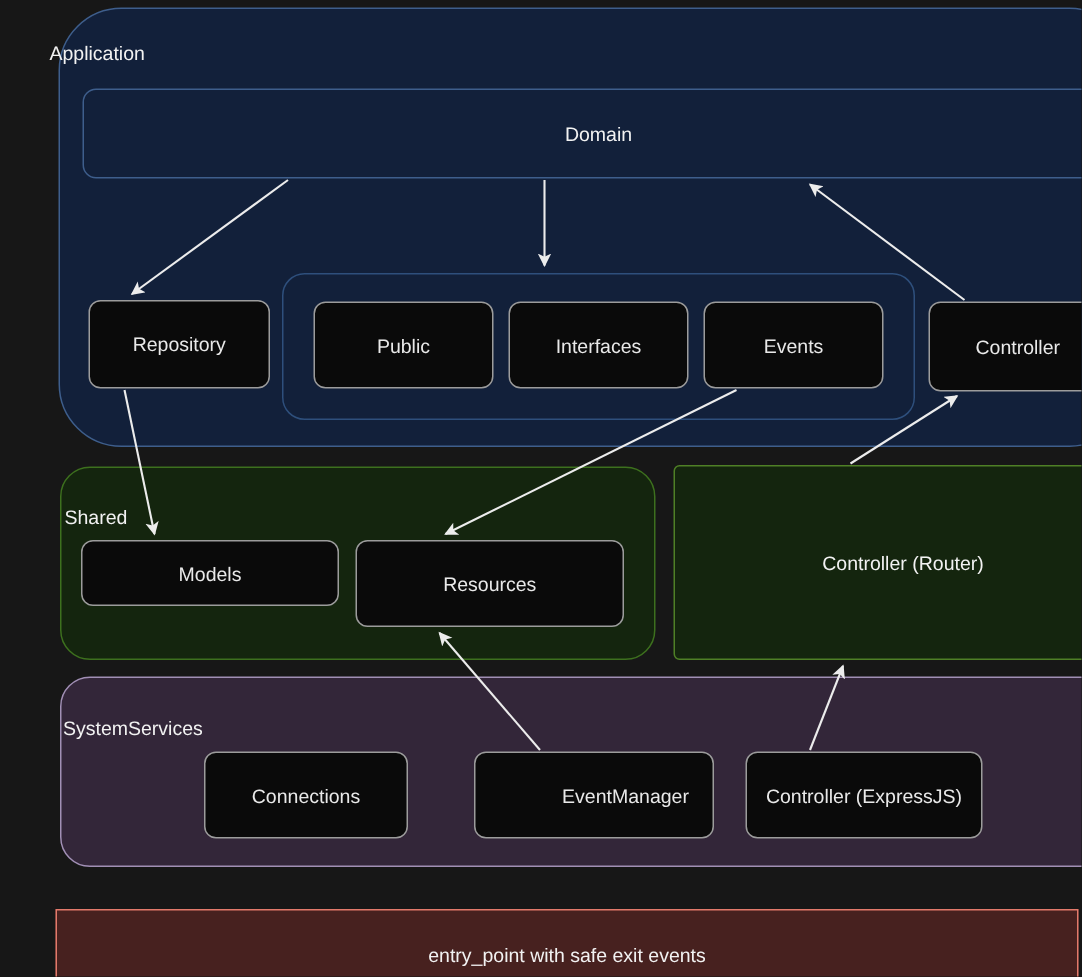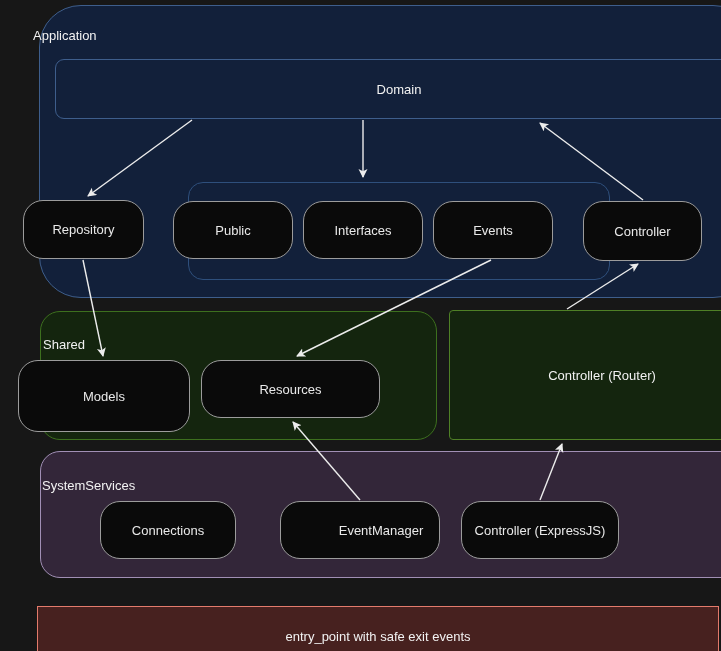--- a/index.html
+++ b/index.html
@@ -41,31 +41,31 @@
     background:var(--services-fill,#332639); border:1.5px solid var(--services-border,#a18fb5);
   }
   .entry {
     left:0px; top:606px; width:682px; height:60px;
     background:var(--entry-fill,#47211f); border:1px solid var(--entry-border,#e37a6b);
     display:flex; align-items:center; justify-content:center;
   }
 
   
   .node {
-    position:absolute; box-sizing:border-box; border-radius:20px;
+    position:absolute; box-sizing:border-box; border-radius:8px;
     background:var(--node-fill,#0a0a0a); border:1px solid var(--node-border,#9c9c9c);
     display:flex; align-items:center; justify-content:center;
-    color:#e9e9e9; text-align:center;
+    color:#e9e9e9; text-align:center;margin-left:36px;
   }
   .n-repository { left:23px;  top:200px; width:121px; height:59px; }
   .n-public     { left:173px; top:201px; width:120px; height:58px; }
   .n-interfaces { left:303px; top:201px; width:120px; height:58px; }
   .n-events     { left:433px; top:201px; width:120px; height:58px; }
   .n-controller { left:583px; top:201px; width:119px; height:60px; }
-  .n-models     { left:18px;  top:360px; width:172px; height:72px; }
+  .n-models     { left:18px;  top:360px; width:172px; height:44px; }
   .n-resources  { left:201px; top:360px; width:179px; height:58px; }
   .n-connections{ left:100px; top:501px; width:136px; height:58px; }
   .n-eventmgr   { left:280px; top:501px; width:160px; height:58px;padding-left:42px; }
   .n-expressjs  { left:461px; top:501px; width:158px; height:58px; }
 
   svg.edges { position:absolute; left:0; top:0; width:721px; height:651px; pointer-events:none; z-index:20; }
   svg.edges line { stroke:var(--arrow,#ececec); stroke-width:1.4; }
 </style>
 </head>
 <body>

